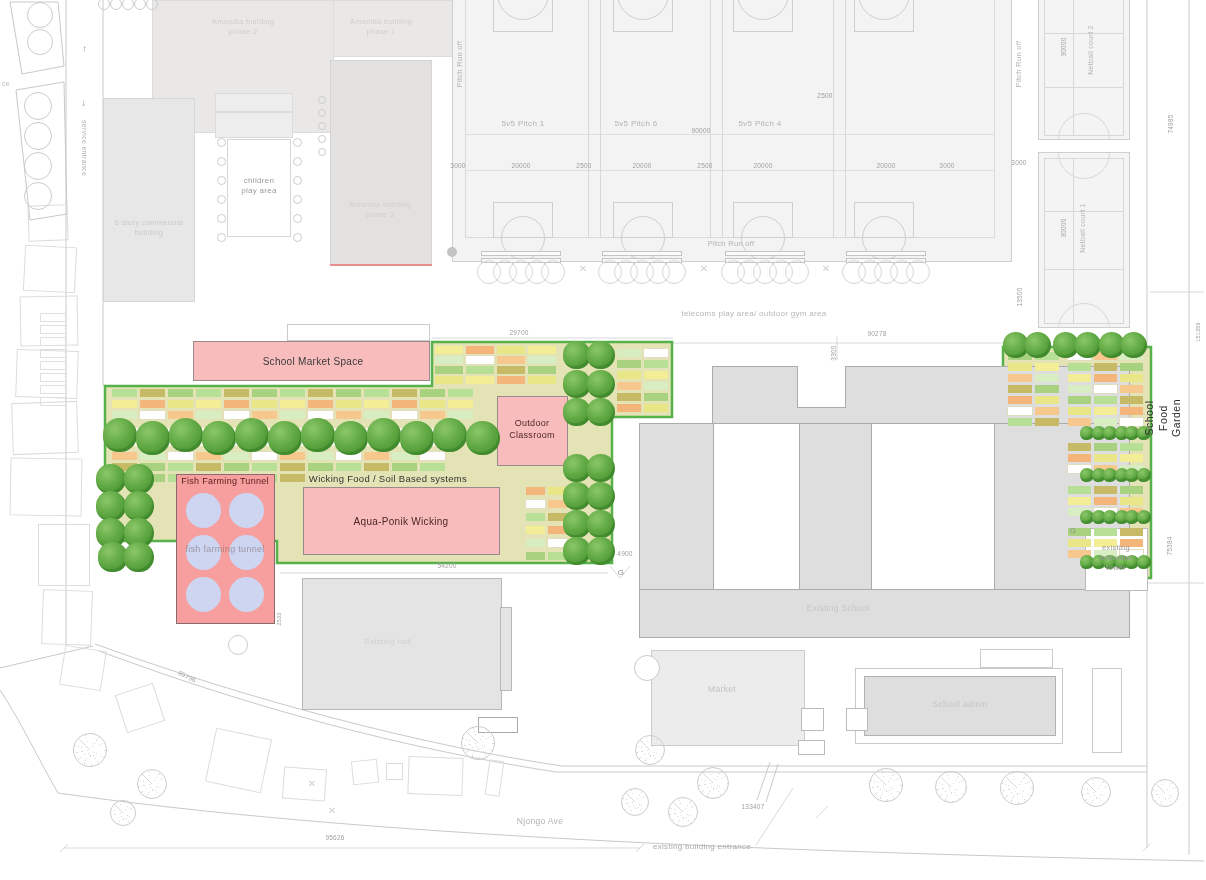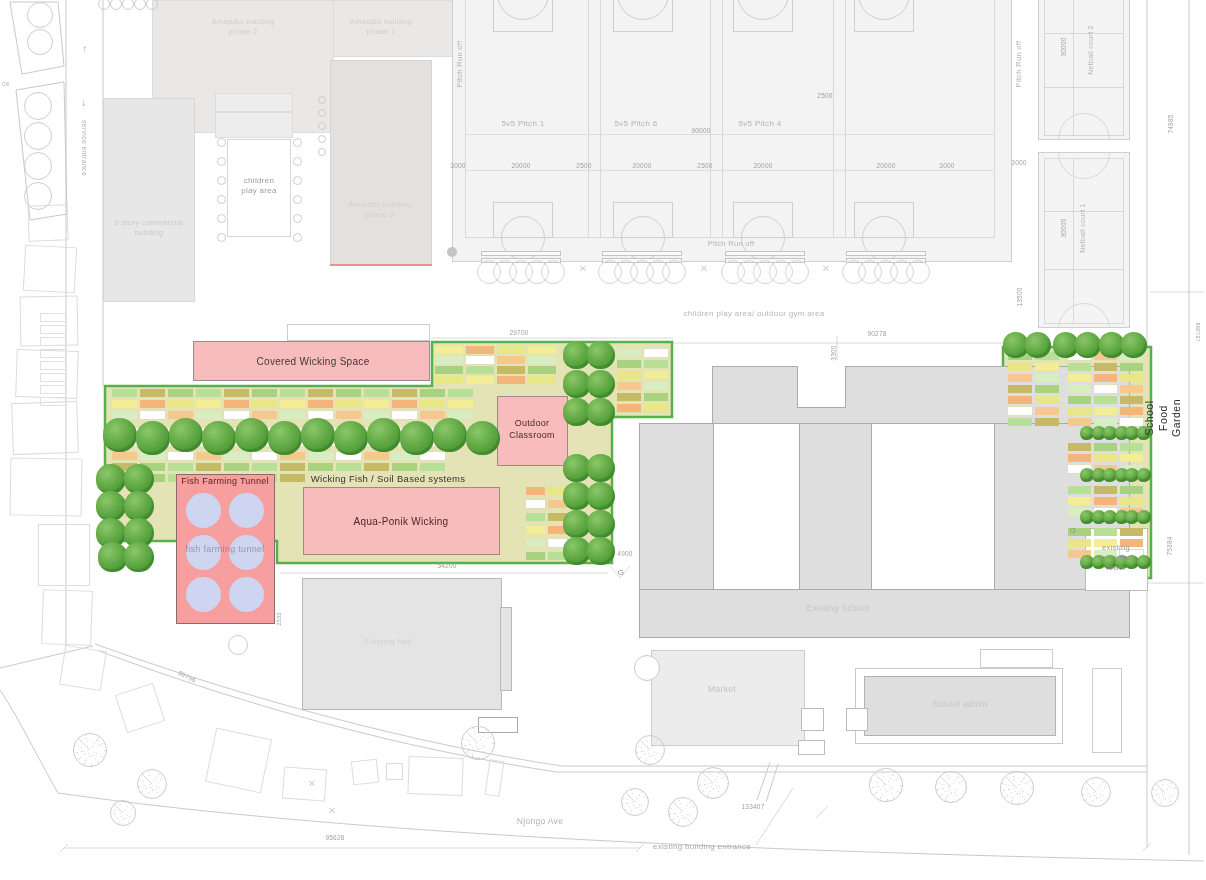--- a/index.html
+++ b/index.html
@@ -163,30 +163,30 @@
   <div class="lbl dim" style="left:886px;top:166px;">20000</div>
   <div class="lbl dim" style="left:947px;top:166px;">3000</div>
 
   <div class="lbl v" style="left:1091px;top:50px;font-size:7px;">Netball court 2</div>
   <div class="lbl v dim" style="left:1064px;top:47px;">30000</div>
   <div class="lbl v" style="left:1083px;top:228px;font-size:7px;">Netball court 1</div>
   <div class="lbl v dim" style="left:1064px;top:228px;">30000</div>
   <div class="lbl dim" style="left:1019px;top:163px;">3000</div>
   <div class="lbl v dim" style="left:1020px;top:297px;">13500</div>
 
-  <div class="lbl" style="left:754px;top:314px;font-size:8px;color:#b7b7b7;">children play area/ outdoor gym area</div>
+  <div class="lbl" style="left:754px;top:314px;font-size:8px;color:#b7b7b7;">telecoms play area/ outdoor gym area</div>
   <div class="lbl dim" style="left:877px;top:334px;">90278</div>
   <div class="lbl v dim" style="left:834px;top:353px;">3300</div>
   <div class="lbl dim" style="left:519px;top:333px;">29700</div>
 
-  <div class="lbl dark" style="left:313px;top:361px;z-index:6;">Covered Wicking Space</div>
+  <div class="lbl dark" style="left:313px;top:361px;z-index:6;">School Market Space</div>
   <div class="lbl" style="left:378px;top:433px;color:#b5b49e;font-size:9px;z-index:3;">Urban agriculture</div>
   <div class="lbl maroon" style="left:532px;top:430px;font-size:9px;z-index:6;">Outdoor
 Classroom</div>
-  <div class="lbl" style="left:388px;top:479px;color:#333;font-size:9.5px;z-index:6;">Wicking Fish / Soil Based systems</div>
+  <div class="lbl" style="left:388px;top:479px;color:#333;font-size:9.5px;z-index:6;">Wicking Food / Soil Based systems</div>
   <div class="lbl maroon" style="left:401px;top:521px;font-size:10px;z-index:6;">Aqua-Ponik Wicking</div>
   <div class="lbl" style="left:225px;top:482px;color:#571d1d;font-size:9px;z-index:6;">Fish Farming Tunnel</div>
   <div class="lbl" style="left:225px;top:550px;color:rgba(100,70,70,.45);font-size:9px;z-index:6;">fish farming tunnel</div>
   <div class="lbl v tiny dim" style="left:280px;top:619px;">2533</div>
   <div class="lbl dim" style="left:447px;top:566px;">54200</div>
   <div class="lbl dim" style="left:625px;top:554px;">4900</div>
   <div class="lbl" style="left:621px;top:573px;color:#8f8f8f;font-size:8px;">G</div>
   <div class="lbl" style="left:1073px;top:531px;color:#8f8f8f;font-size:8px;">G</div>
 
   <div class="lbl v dim" style="left:1171px;top:124px;">74985</div>

